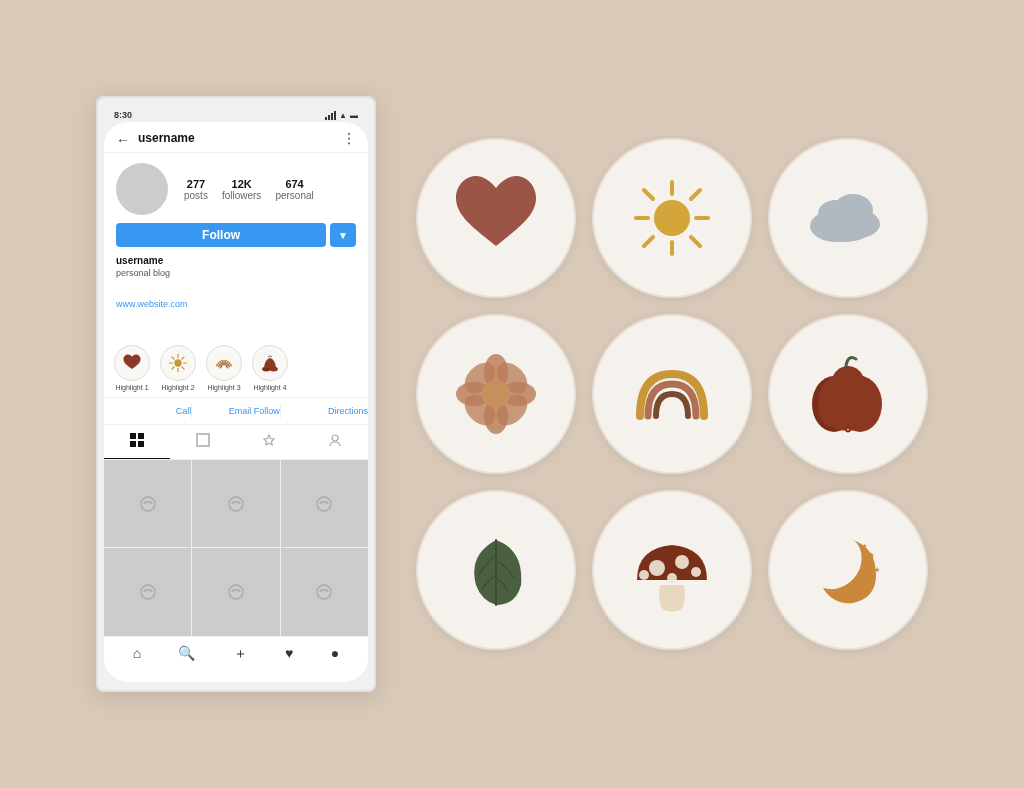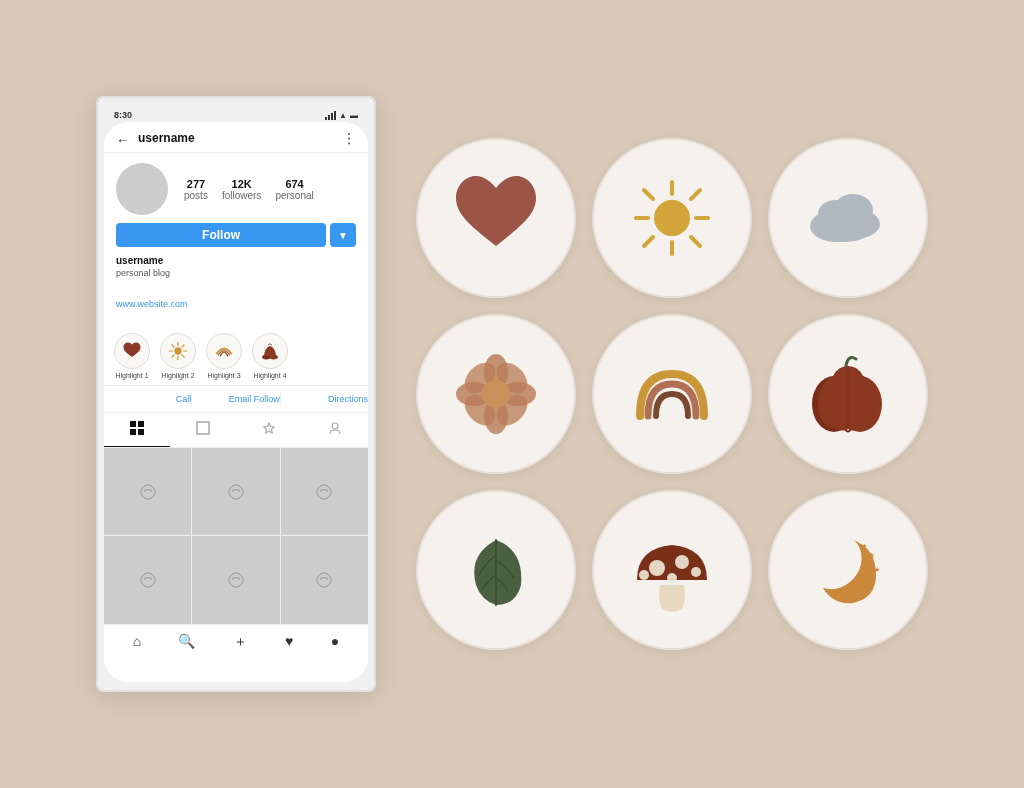--- a/index.html
+++ b/index.html
@@ -163,21 +163,21 @@
       margin-bottom: 2px;
     }
     .ig-bio-desc {
       font-size: 9px;
       color: #555;
       margin-bottom: 21px;
     }
     .ig-website {
       font-size: 9px;
       color: #3897f0;
-      margin-bottom: 12px;
+      margin-bottom: 24px;
     }
 
     
     .ig-highlights {
       display: flex;
       gap: 10px;
       padding: 6px 10px;
       overflow-x: auto;
       border-bottom: 1px solid #eee;
     }

